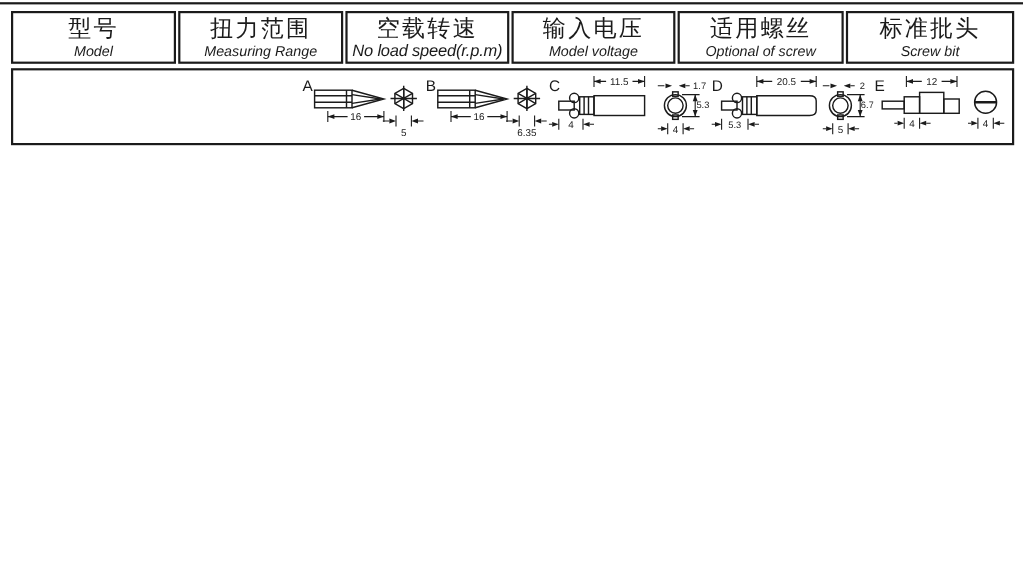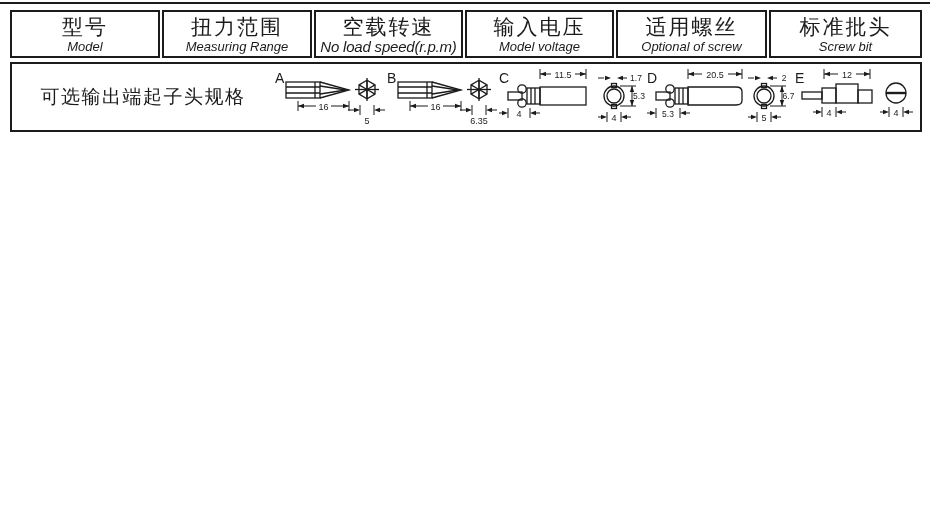--- a/index.html
+++ b/index.html
@@ -67,21 +67,20 @@
           <div class="hzh">标准批头</div>
           <div class="hen">Screw bit</div>
         </th>
       </tr>
     </thead>
     <tbody></tbody>
   </table>
 
   <div class="footer-box">
     <div class="footer-title">
-      <div class="ft-zh">可选输出端起子头规格</div>
     </div>
     <div class="drawings">
 
       <figure class="drawing">
         <svg width="112" height="60" viewBox="0 0 112 60">
           <text class="dlabel" x="1" y="16">A</text>
           <g class="ln">
             <rect x="12" y="15" width="34" height="16"></rect>
             <line x1="12" y1="20" x2="46" y2="20"></line>
               <line x1="12" y1="26" x2="46" y2="26"></line>

